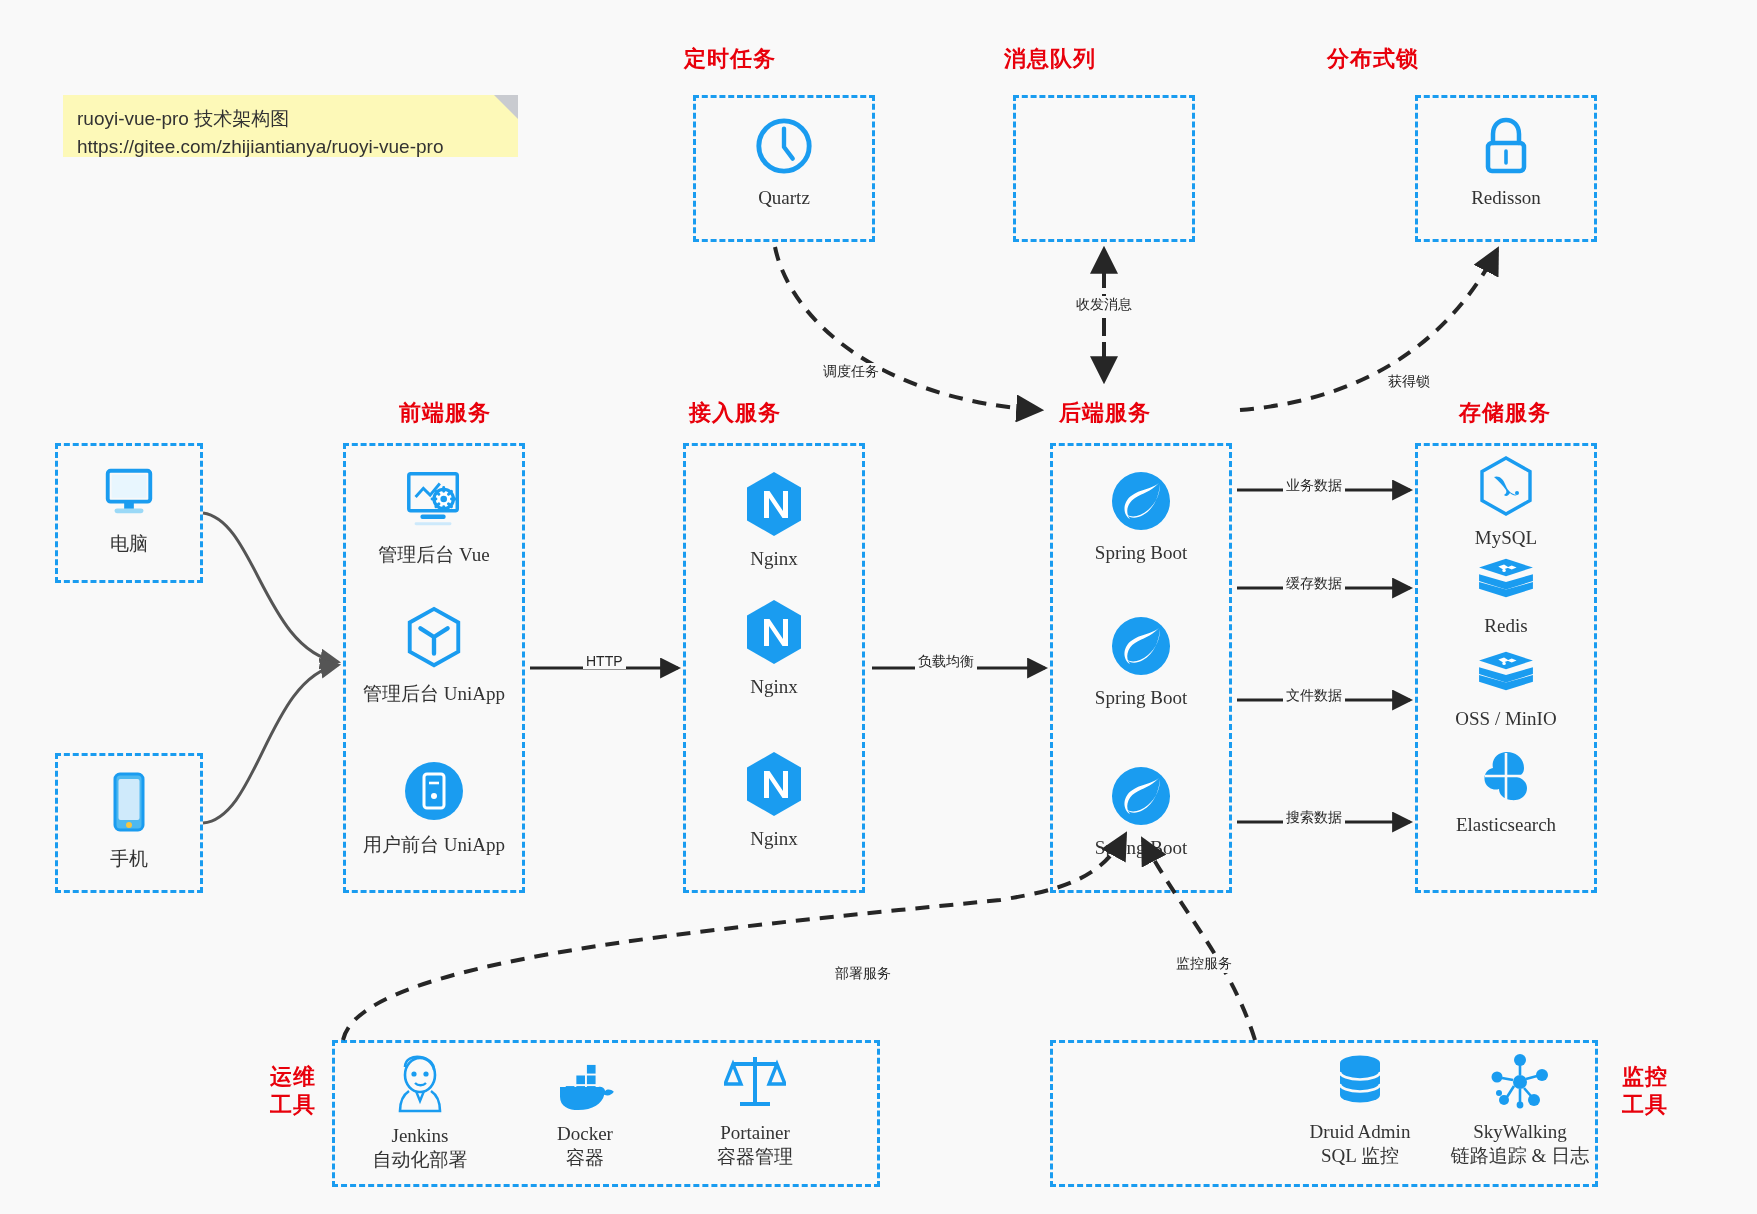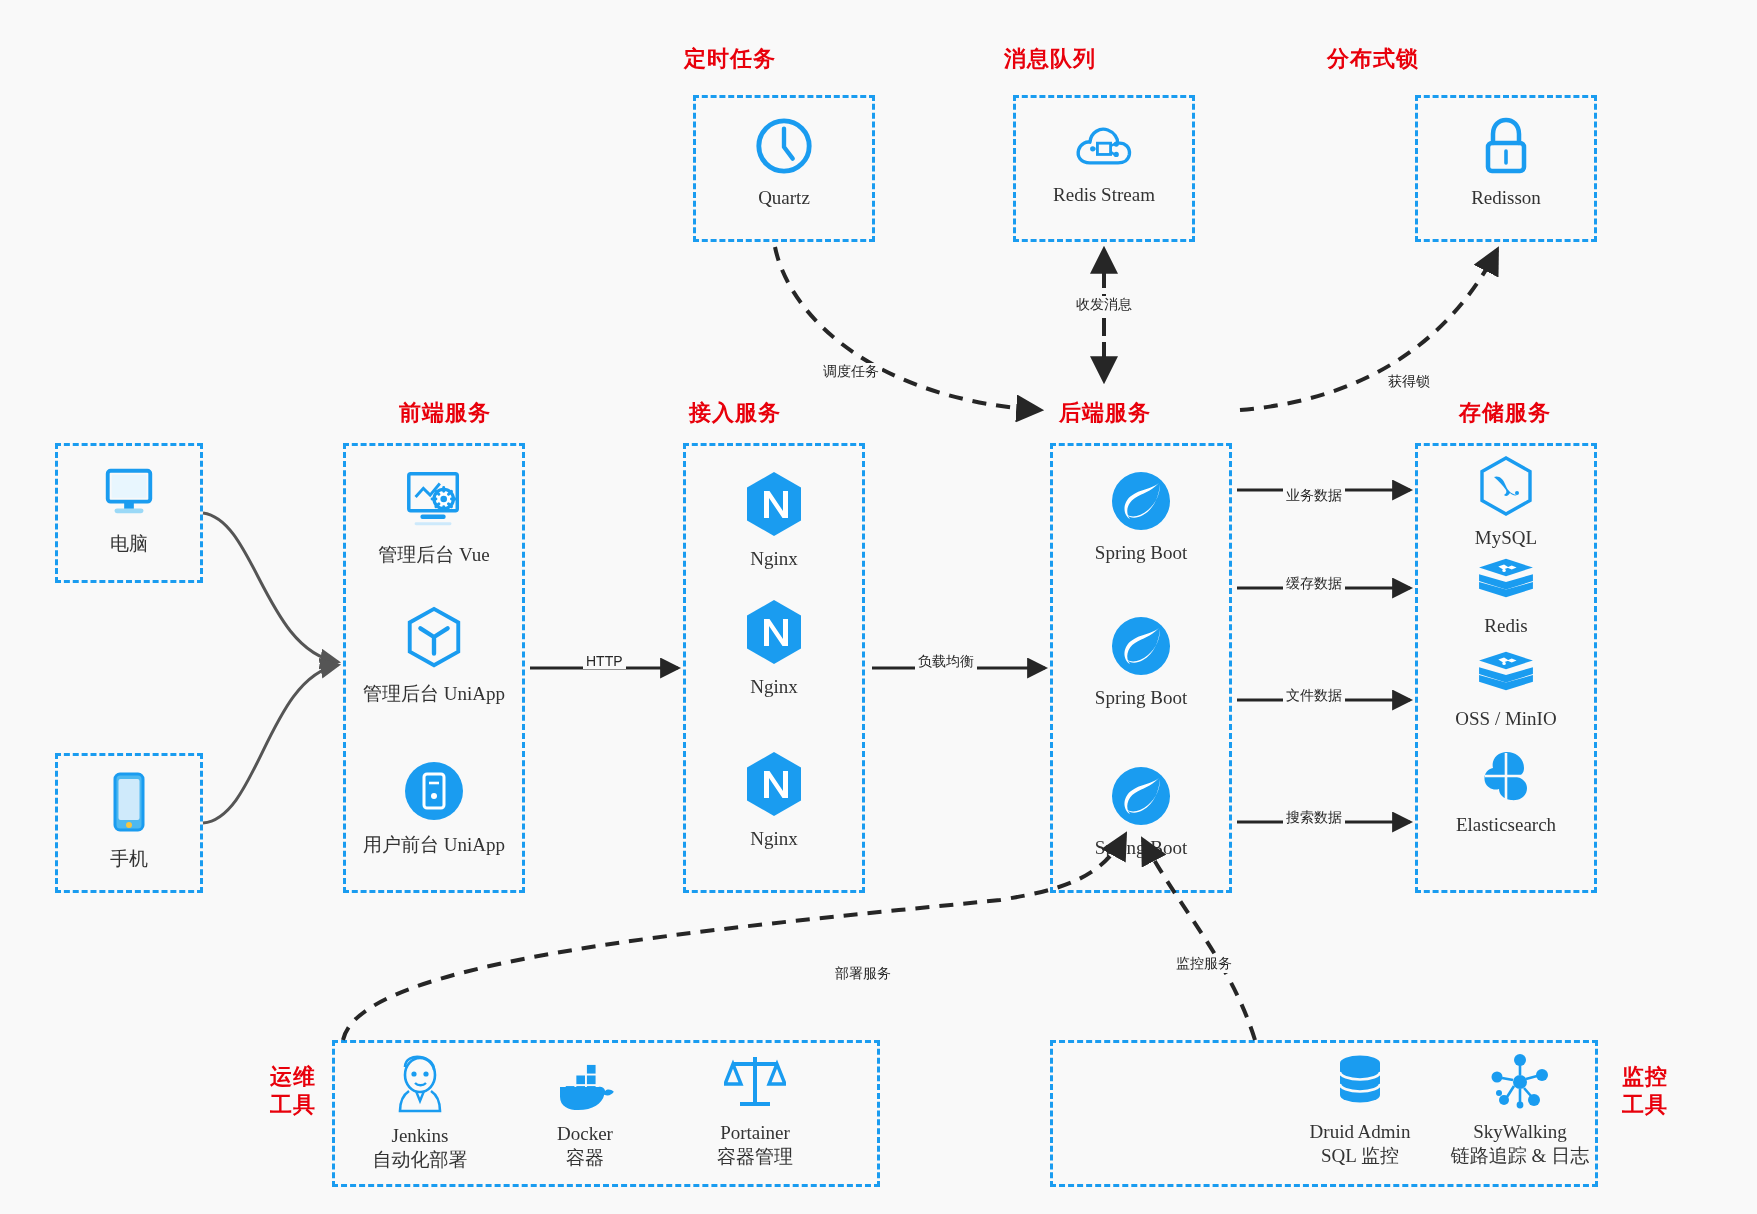--- a/index.html
+++ b/index.html
@@ -71,50 +71,42 @@
     position: absolute; left: 0; top: 0;
     width: 1757px; height: 1214px;
     pointer-events: none;
   }
 </style>
 </head>
 <body>
 
 <div id="canvas">
 
+  <div class="sticky">
+    <div class="fold"></div>
+    <div class="line">ruoyi-vue-pro 技术架构图</div>
+    <div class="line">https://gitee.com/zhijiantianya/ruoyi-vue-pro</div>
+  </div>
 
   <div class="cap" style="left:655px; top:44px; width:150px;">定时任务</div>
   <div class="cap" style="left:975px; top:44px; width:150px;">消息队列</div>
   <div class="cap" style="left:1298px; top:44px; width:150px;">分布式锁</div>
 
   <div class="dbox" style="left:693px; top:95px; width:182px; height:147px;"></div>
   <div class="node" style="left:693px; top:115px; width:182px;">
     <span class="ico">
       <svg width="62" height="62" viewBox="0 0 64 64">
         <circle cx="32" cy="32" r="26" fill="none" stroke="#1a9cf0" stroke-width="5"></circle>
         <path d="M32 14 L32 33 L41 45" fill="none" stroke="#1a9cf0" stroke-width="4.5" stroke-linecap="round" stroke-linejoin="round"></path>
       </svg>
     </span>
     <span class="lbl">Quartz</span>
   </div>
 
   <div class="dbox" style="left:1013px; top:95px; width:182px; height:147px;"></div>
-  <div class="node" style="left:1013px; top:118px; width:182px;">
-    <span class="ico">
-      <svg width="62" height="56" viewBox="0 0 66 56">
-        <path d="M18 46 C8 46 4 39 6 32 C8 25 15 23 18 24 C19 13 29 8 37 11 C44 13.5 48 20 47.5 25 C56 24 61 30 60 37 C59 43 54 46 48 46 Z" fill="none" stroke="#1a9cf0" stroke-width="3.6" stroke-linejoin="round"></path>
-        <rect x="26" y="25" width="14" height="12" fill="none" stroke="#1a9cf0" stroke-width="3"></rect>
-        <circle cx="21" cy="31" r="2.8" fill="#1a9cf0"></circle>
-        <circle cx="46" cy="26" r="2.8" fill="#1a9cf0"></circle>
-        <circle cx="46" cy="37" r="2.8" fill="#1a9cf0"></circle>
-        <path d="M24 31 L26 31 M40 28 L44 26 M40 34 L44 37" stroke="#1a9cf0" stroke-width="2.6"></path>
-      </svg>
-    </span>
-    <span class="lbl">Redis Stream</span>
-  </div>
 
   <div class="dbox" style="left:1415px; top:95px; width:182px; height:147px;"></div>
   <div class="node" style="left:1415px; top:115px; width:182px;">
     <span class="ico">
       <svg width="58" height="62" viewBox="0 0 58 62">
         <path d="M16 28 V19 C16 10 22 5 29 5 C36 5 42 10 42 19 V28" fill="none" stroke="#1a9cf0" stroke-width="4.5" stroke-linecap="round"></path>
         <rect x="11" y="28" width="36" height="28" rx="4" fill="none" stroke="#1a9cf0" stroke-width="4.5"></rect>
         <line x1="29" y1="36" x2="29" y2="48" stroke="#1a9cf0" stroke-width="3.6" stroke-linecap="round"></line>
       </svg>
     </span>
@@ -422,21 +414,21 @@
     <path d="M1255 1040 C 1230 960 1180 910 1143 840" fill="none" stroke="#262626" stroke-width="4" stroke-dasharray="14 10" marker-end="url(#ah)"></path>
   </svg>
 
   <div class="elabel" style="left:583px; top:653px;">HTTP</div>
   <div class="elabel" style="left:915px; top:653px;">负载均衡</div>
 
   <div class="elabel" style="left:820px; top:363px;">调度任务</div>
   <div class="elabel" style="left:1104px; top:296px; transform:translateX(-50%);">收发消息</div>
   <div class="elabel" style="left:1385px; top:373px;">获得锁</div>
 
-  <div class="elabel" style="left:1283px; top:477px;margin-top:10px;">业务数据</div>
+  <div class="elabel" style="left:1283px; top:477px;">业务数据</div>
   <div class="elabel" style="left:1283px; top:575px;">缓存数据</div>
   <div class="elabel" style="left:1283px; top:687px;">文件数据</div>
   <div class="elabel" style="left:1283px; top:809px;">搜索数据</div>
 
   <div class="elabel" style="left:832px; top:965px;">部署服务</div>
   <div class="elabel" style="left:1173px; top:955px;">监控服务</div>
 
 </div>
 
 </body></html>

